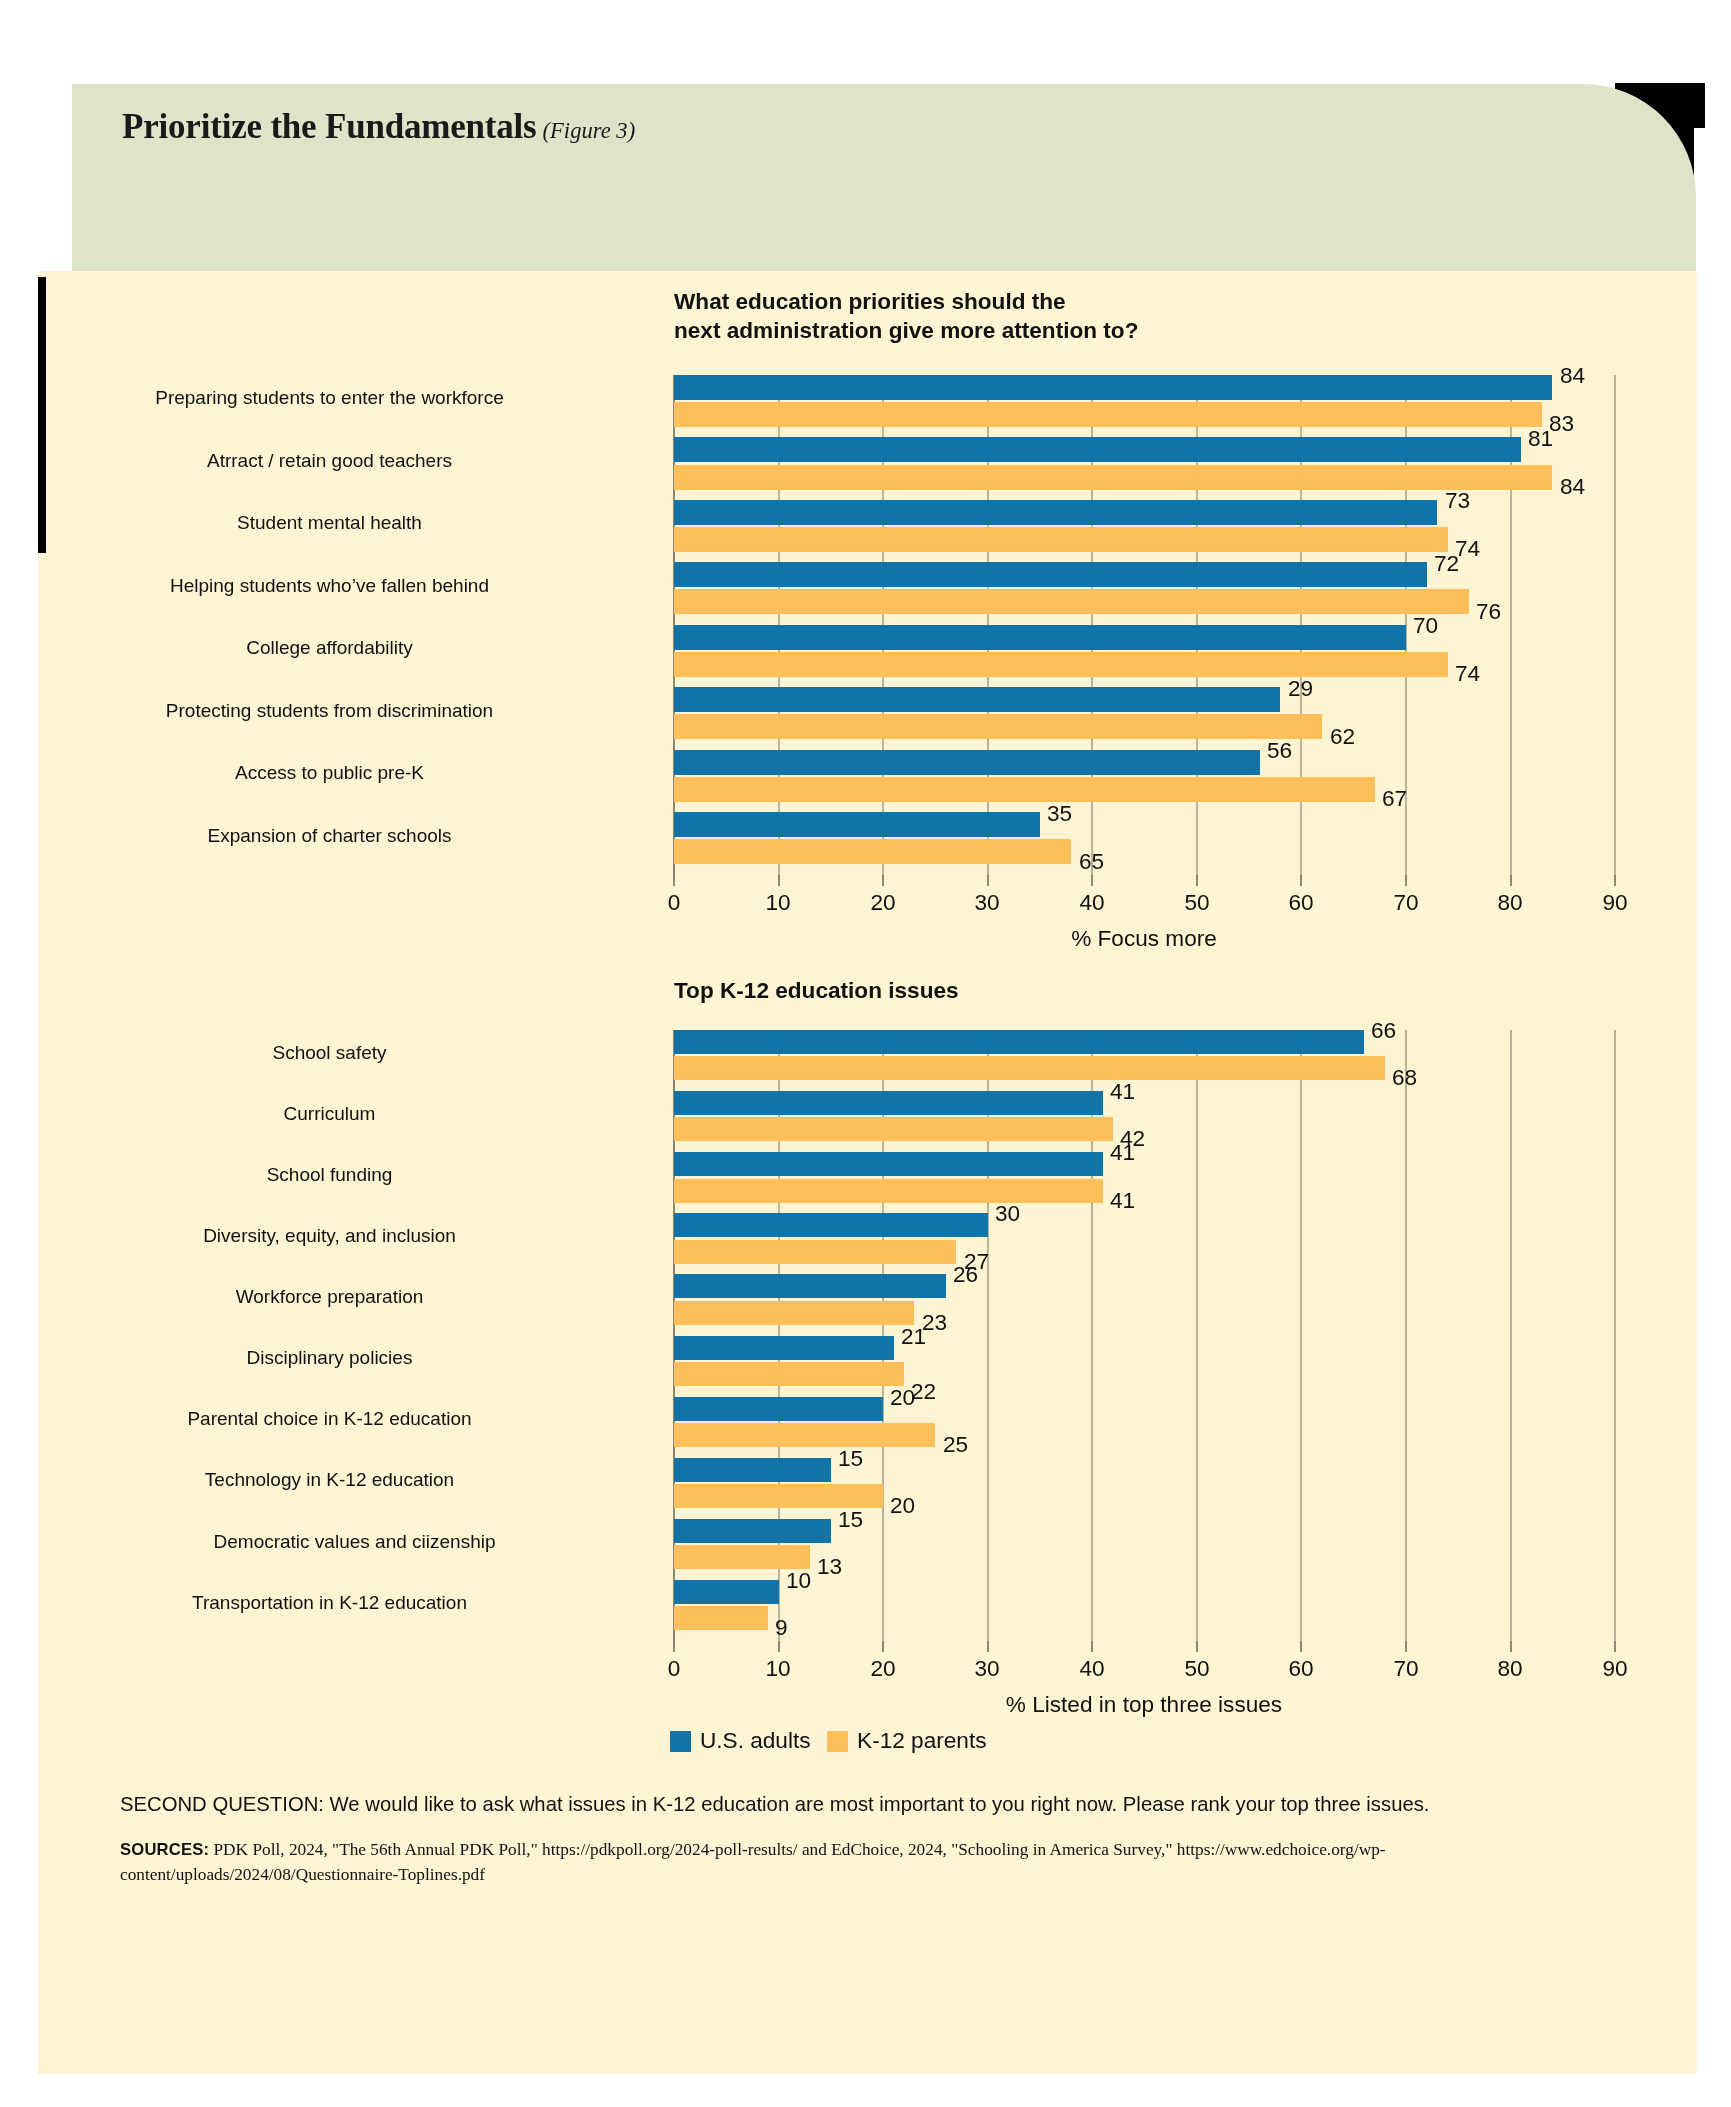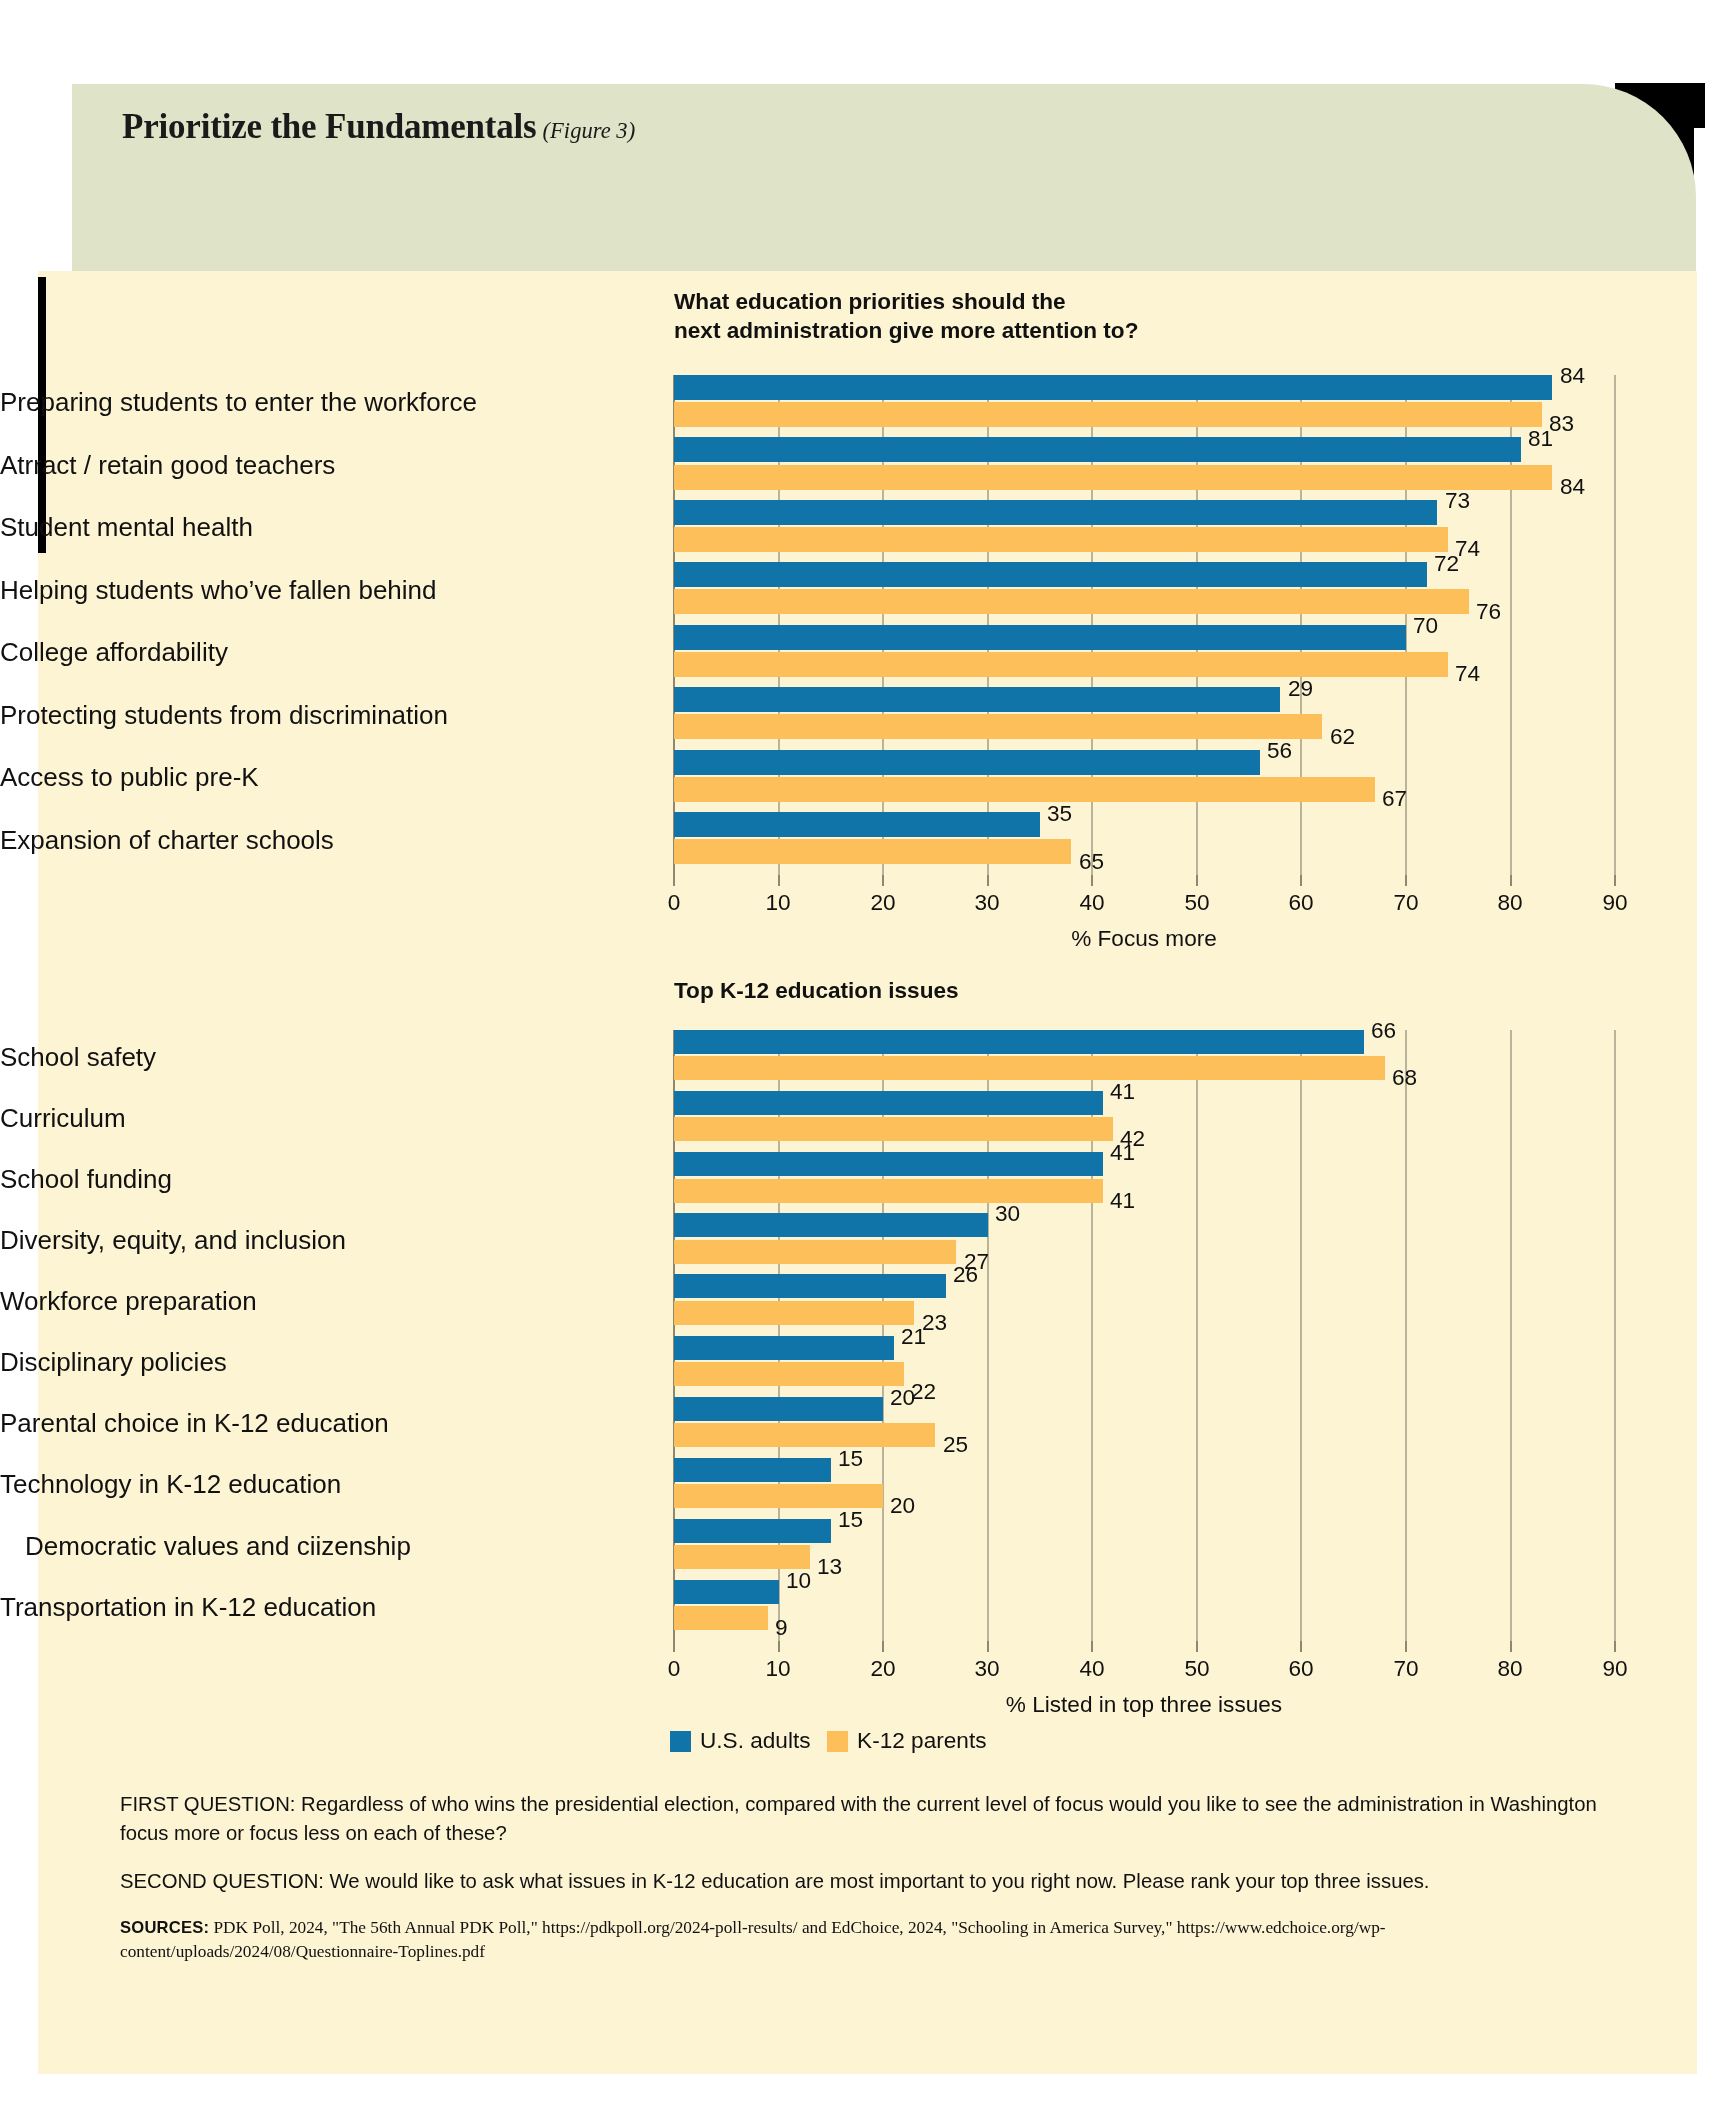--- a/index.html
+++ b/index.html
@@ -116,22 +116,22 @@
   .tick-mark {
     position: absolute;
     width: 1.5px;
     height: 10.5px;
     background: #8e8870;
   }
 
   .cat-label {
     position: absolute;
     right: 0;
-    text-align: left;
-    font-size: 26px;
+    text-align: center;
+    font-size: 19px;
     color: #111111;
     white-space: nowrap;
   }
 
   .bar {
     position: absolute;
     left: 0;
   }
   .bar.adults  { background: #1074a8; }
   .bar.parents { background: #fcbf59; }
@@ -393,19 +393,18 @@
         <span class="legend-swatch adults" style="background: rgb(16, 116, 168);"></span>
         <span class="legend-label">U.S. adults</span>
       </div>
       <div class="legend-item">
         <span class="legend-swatch parents" style="background: rgb(252, 191, 89);"></span>
         <span class="legend-label">K-12 parents</span>
       </div>
     </div>
 
   <div class="notes" style="top:1790px;">
-    <div class="note-para">FIRST QUESTION: Regardless of who wins the presidential election, compared with the current level of focus would you like to see the administration in Washington focus more or focus less on each of these?</div>
     <div class="note-para">SECOND QUESTION: We would like to ask what issues in K-12 education are most important to you right now. Please rank your top three issues.</div>
     <div class="sources"><span class="sources-lead">SOURCES:</span><span> PDK Poll, 2024, "The 56th Annual PDK Poll," https://pdkpoll.org/2024-poll-results/ and EdChoice, 2024, "Schooling in America Survey," https://www.edchoice.org/wp-content/uploads/2024/08/Questionnaire-Toplines.pdf</span></div>
   </div>
 
 </div>
 
 
 </body></html>

